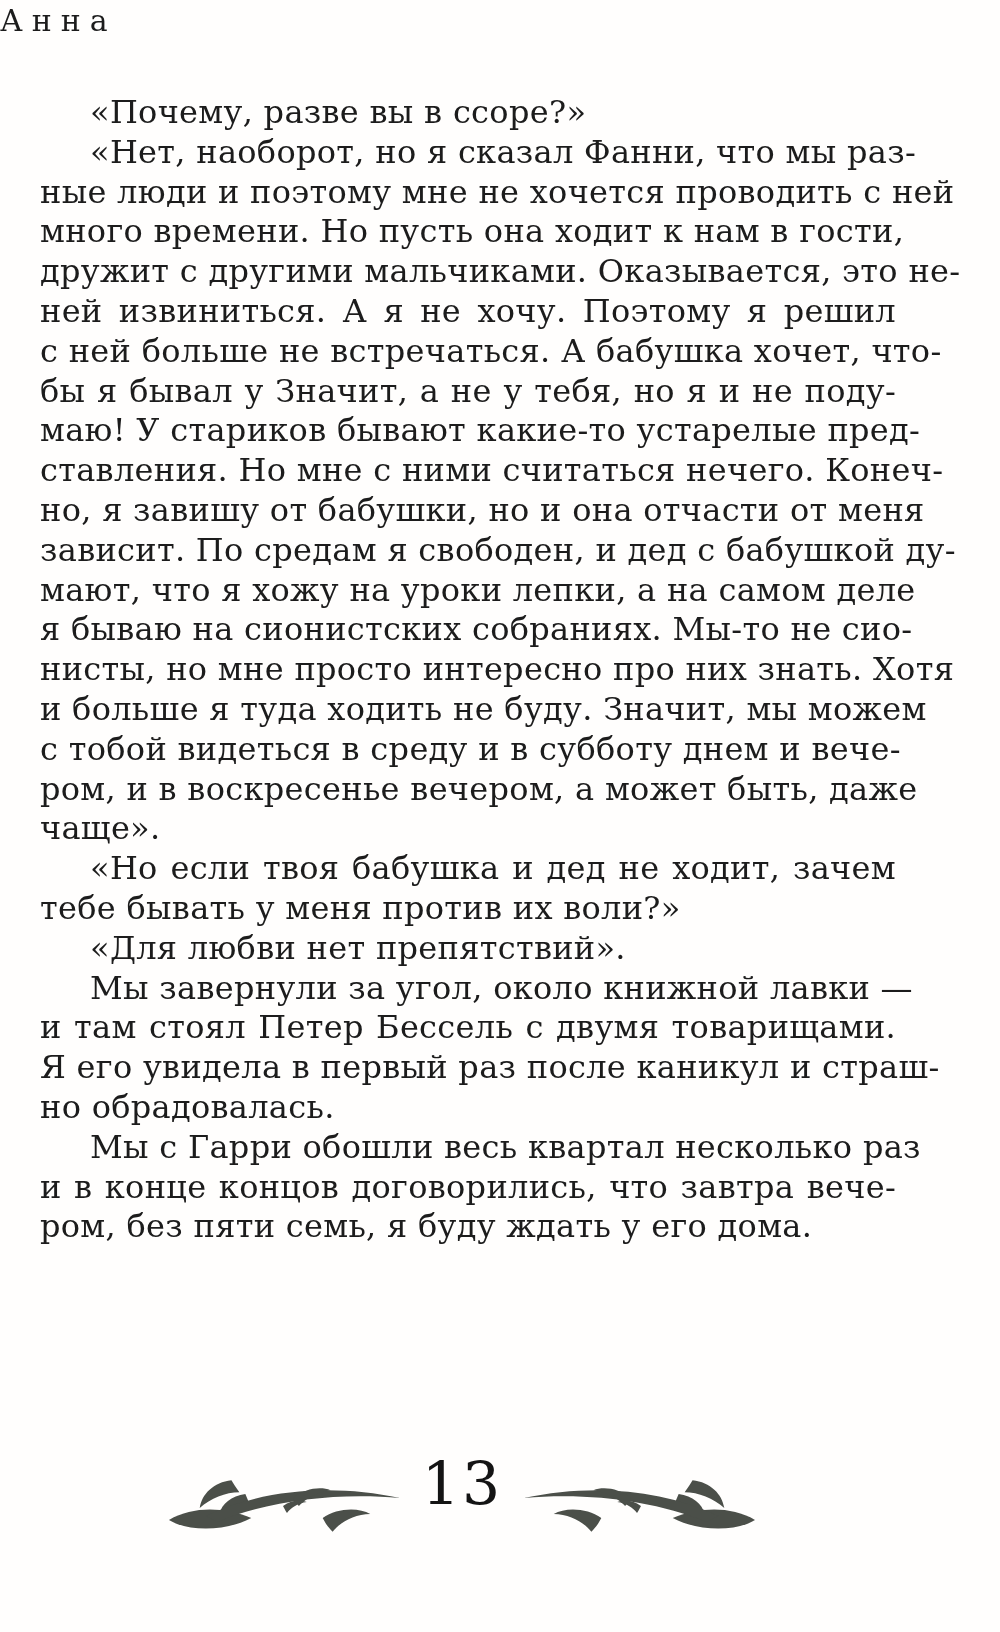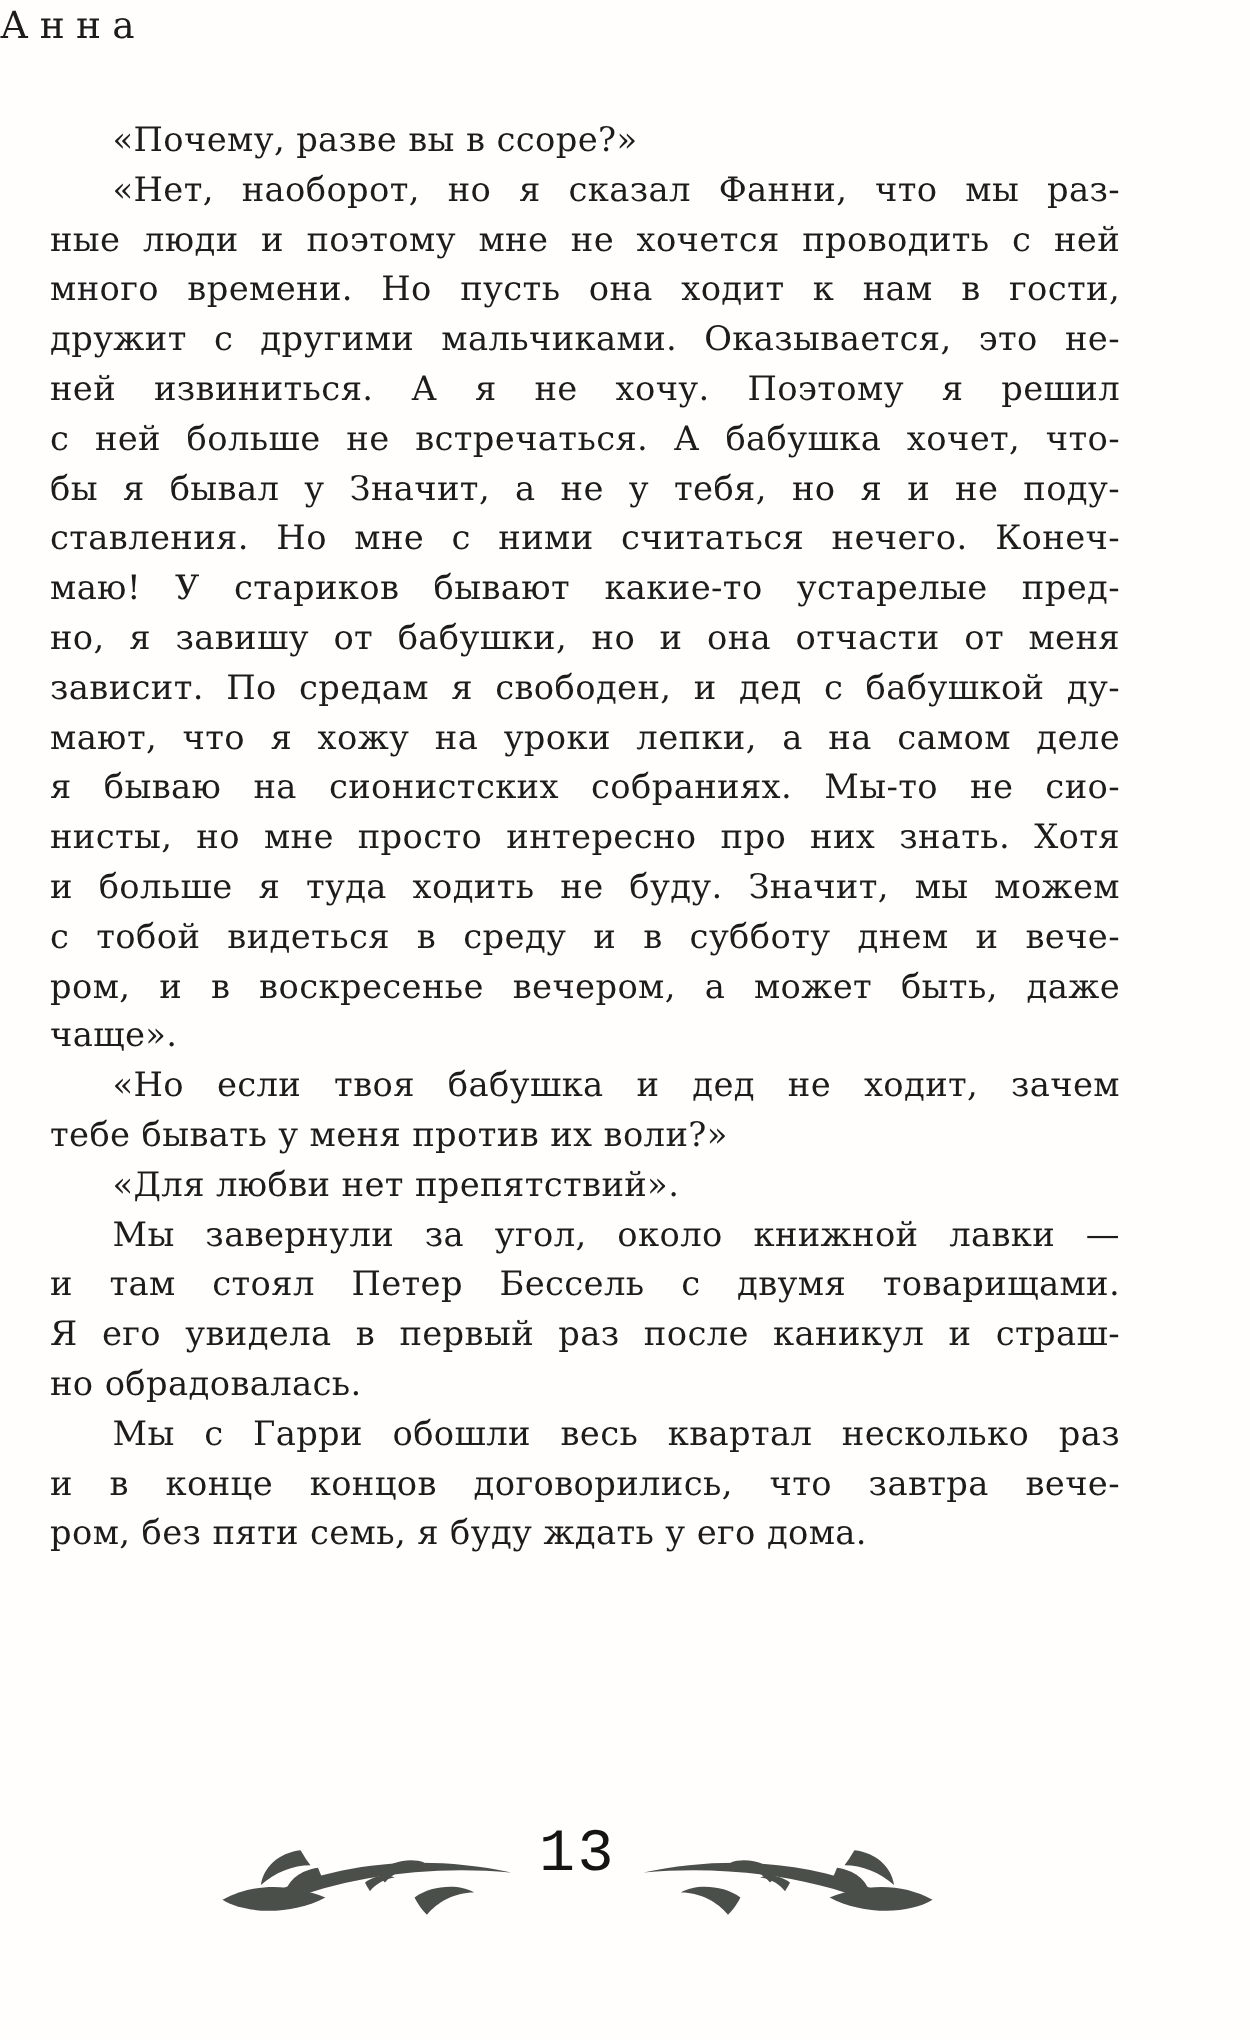--- a/index.html
+++ b/index.html
@@ -18,21 +18,21 @@
     position: absolute;
     inset: 0;
     background: #fffefd;
   }
   .text-block {
     position: absolute;
     left: 40px;
     top: 93px;
     width: 856px;
     color: #1c1c1c;
-    font-size: 27px;
+    font-size: 32px;
   }
   .line {
     height: 39.8px;
     line-height: 39.8px;
     text-align: justify;
     text-align-last: justify;
     white-space: nowrap;
     letter-spacing: 0.3px;
   }
   .line.end {
@@ -57,25 +57,24 @@
     top: 1455px;
     left: 0;
     right: 0;
     display: flex;
     justify-content: center;
     align-items: flex-start;
     gap: 18px;
     transform: translateX(-38px);
   }
   .pageno {
-    font-size: 48px;
+    font-size: 60px;
     line-height: 58px;
     color: #141414;
     letter-spacing: 2px;
-    font-family: Liberation Mono, monospace;
   }
   svg.flourish {
     width: 238px;
     height: 70px;
     margin-top: 17px;
     fill: var(--ornament, #4b4f49);
   }
   svg.flourish.right {
     transform: scaleX(-1);
   }
@@ -88,22 +87,22 @@
   <div class="text-block">
 
   <div class="line indent end">«Почему, разве вы в ссоре?»</div>
       <div class="line indent">«Нет, наоборот, но я сказал Фанни, что мы раз-</div>
       <div class="line">ные люди и поэтому мне не хочется проводить с ней</div>
       <div class="line">много времени. Но пусть она ходит к нам в гости,</div>
       <div class="line">дружит с другими мальчиками. Оказывается, это не-</div>
       <div class="line">ней извиниться. А я не хочу. Поэтому я решил</div>
       <div class="line">с ней больше не встречаться. А бабушка хочет, что-</div>
       <div class="line">бы я бывал у Значит, а не у тебя, но я и не поду-</div>
+      <div class="line">маю! У стариков бывают какие-то устарелые пред-</div>
       <div class="line">ставления. Но мне с ними считаться нечего. Конеч-</div>
-      <div class="line">маю! У стариков бывают какие-то устарелые пред-</div>
       <div class="line">но, я завишу от бабушки, но и она отчасти от меня</div>
       <div class="line">зависит. По средам я свободен, и дед с бабушкой ду-</div>
       <div class="line">мают, что я хожу на уроки лепки, а на самом деле</div>
       <div class="line">я бываю на сионистских собраниях. Мы-то не сио-</div>
       <div class="line">нисты, но мне просто интересно про них знать. Хотя</div>
       <div class="line">и больше я туда ходить не буду. Значит, мы можем</div>
       <div class="line">с тобой видеться в среду и в субботу днем и вече-</div>
       <div class="line">ром, и в воскресенье вечером, а может быть, даже</div>
       <div class="line end">чаще».</div>
       <div class="line indent">«Но если твоя бабушка и дед не ходит, зачем</div>

